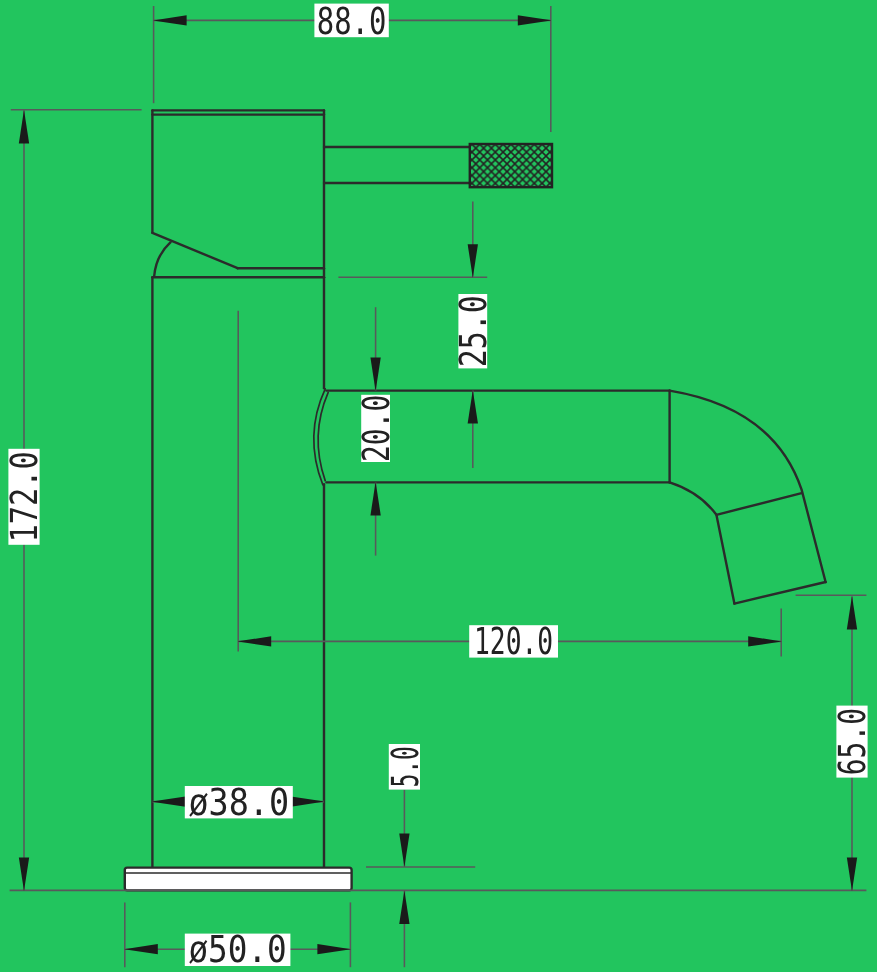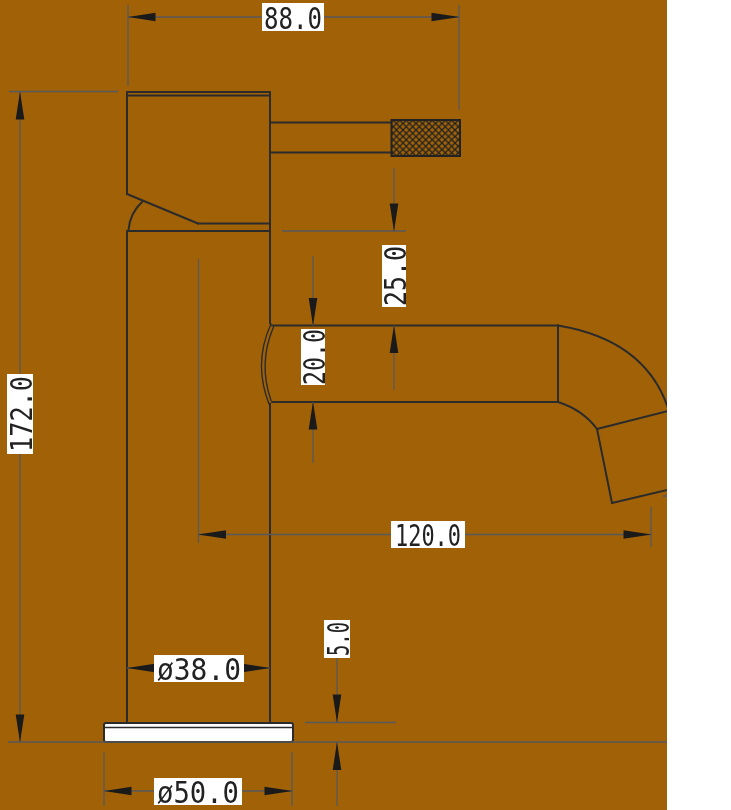--- a/index.html
+++ b/index.html
@@ -2,23 +2,23 @@
 <html><head>
 <meta charset="utf-8">
 <style>
   html, body {
     margin: 0;
     padding: 0;
     background: #ffffff;
   }
   .page {
     position: relative;
-    width: 667px;
+    width: 731px;
     height: 810px;
-    background: #a16207;
+    background: #22c55e;
     overflow: hidden;
     font-family: "DejaVu Sans Mono", monospace;
   }
   svg { display: block; }
   .obj {
     stroke: #2b2b2b;
     stroke-width: 2;
     fill: none;
     stroke-linejoin: round;
     stroke-linecap: round;

